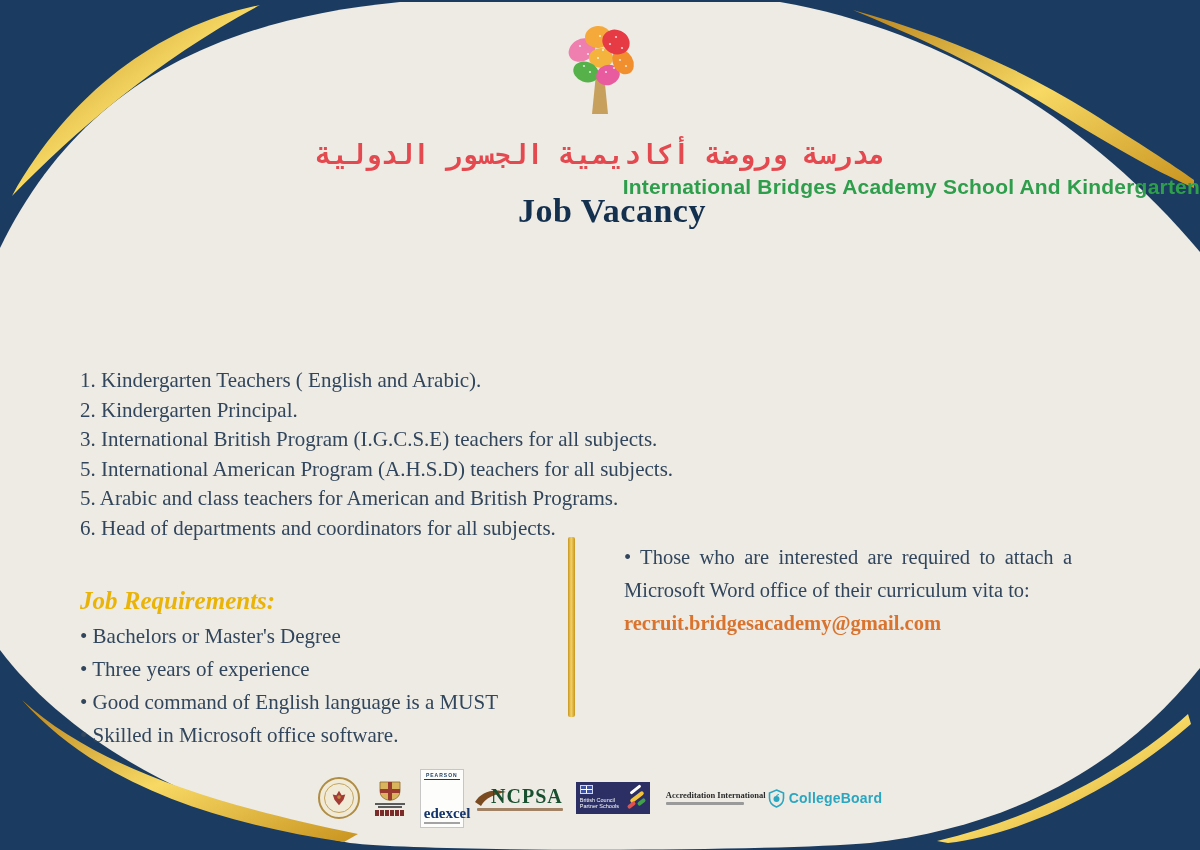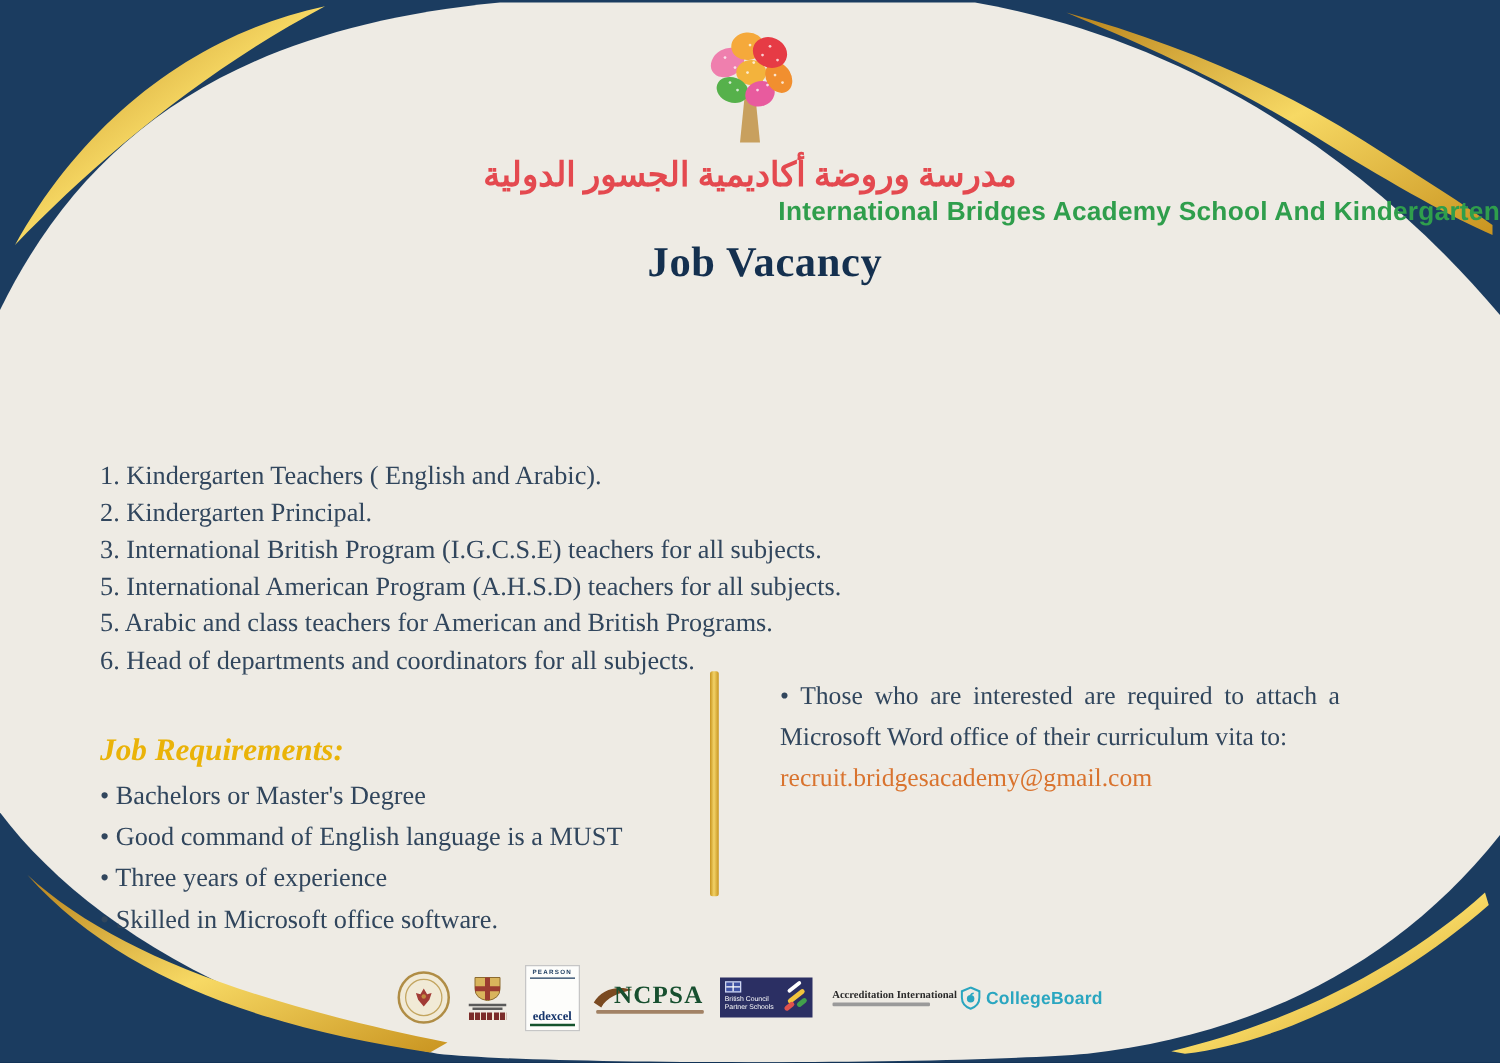--- a/index.html
+++ b/index.html
@@ -6,22 +6,22 @@
   #poster{
     position:relative;width:1200px;height:850px;overflow:hidden;
     font-family:"Liberation Serif",serif;color:#31465d;
   }
   .bg{position:absolute;inset:0;z-index:0;}
   .layer{position:absolute;z-index:2;}
 
   
   .brand{top:20px;left:0;right:0;text-align:center;}
   .brand-ar{
-    font-family:Liberation Serif, serif;font-weight:bold;font-size:27px;
-    color:#e4494f;direction:rtl;line-height:30px;margin-top:2px;
+    font-family:Liberation Mono, monospace;font-weight:bold;font-size:27px;
+    color:#e4494f;direction:rtl;line-height:30px;margin-top:20px;
   }
   .brand-en{
     font-family:"Liberation Sans",sans-serif;font-weight:bold;font-size:21px;
     color:#2f9e4c;margin-top:3px;letter-spacing:.2px;text-align:right;
   }
 
   
   .title{
     top:192px;left:0;right:0;text-align:center;
     font-size:34px;font-weight:bold;color:#14304f;letter-spacing:.5px;padding-left:24px;
@@ -41,21 +41,21 @@
   .req-items{top:620px;left:80px;width:470px;font-size:21px;line-height:33px;}
 
   .divider{
     top:537px;left:568px;width:7px;height:180px;
     background:linear-gradient(90deg,#c8951f,#f2d267 45%,#c8951f);
     border-radius:2px;
   }
 
   .apply{top:541px;left:624px;width:448px;font-size:20.5px;line-height:33px;}
   .apply-instruction{text-align:justify;margin:0;}
-  .apply-email{margin:0;font-weight:normal;color:#d9732e;}
+  .apply-email{margin:0;font-weight:bold;color:#d9732e;}
   .apply-note{margin:36px 0 0 0;text-align:justify;}
   .note-label{font-weight:bold;color:#d9732e;}
 
   
   .footer{
     top:770px;left:0;right:0;height:56px;
     display:flex;justify-content:center;align-items:center;gap:13px;
   }
   .seal{
     width:38px;height:38px;border-radius:50%;
@@ -75,21 +75,21 @@
   }
   .pearson{
     width:36px;background:#fdfdfb;border:1px solid #c6c6c6;
     padding:2px 3px 3px 3px;text-align:center;
   }
   .p-top{
     font-family:"Liberation Sans",sans-serif;font-weight:bold;font-size:5px;
     letter-spacing:1px;color:#1b3a5e;border-bottom:1px solid #1b3a5e;
     padding-bottom:1px;margin-bottom:1px;
   }
-  .p-bottom{font-size:10px;font-weight:bold;color:#16356b;border-bottom:2px solid #14532d;margin-top:25px;}
+  .p-bottom{font-size:15px;font-weight:bold;color:#16356b;border-bottom:2px solid #a3a3a3;margin-top:25px;}
   .ncpsa{position:relative;width:86px;text-align:right;}
   .ncpsa-swoosh{position:absolute;left:-4px;top:0px;}
   .ncpsa-text{
     position:relative;font-size:20px;font-weight:bold;color:#174f2f;
     letter-spacing:1px;line-height:20px;
   }
   .ncpsa-tag{height:3px;background:#7a4a21;opacity:.65;margin-top:2px;border-radius:1px;}
   .bc{position:relative;width:74px;height:32px;background:#2b2f63;padding:3px 4px;box-sizing:border-box;}
   .bc-flag{width:11px;height:7px;background:#3f51a3;border:1px solid #cfd6ef;position:relative;}
   .bc-flag:before{
@@ -180,22 +180,22 @@
     <div class="pos-item">2. Kindergarten Principal.</div>
     <div class="pos-item">3. International British Program (I.G.C.S.E) teachers for all subjects.</div>
     <div class="pos-item">5. International American Program (A.H.S.D) teachers for all subjects.</div>
     <div class="pos-item">5. Arabic and class teachers for American and British Programs.</div>
     <div class="pos-item">6. Head of departments and coordinators for all subjects.</div>
   </div>
 
   <div class="layer req-heading">Job Requirements:</div>
   <div class="layer req-items">
     <div>• Bachelors or Master's Degree</div>
+    <div>• Three years of experience</div>
     <div>• Good command of English language is a MUST</div>
-    <div>• Three years of experience</div>
     <div>• Skilled in Microsoft office software.</div>
   </div>
 
   <div class="layer divider"></div>
 
   <div class="layer apply">
     <p class="apply-instruction">• Those who are interested are required to attach a Microsoft Word office of their curriculum vita to:</p>
     <p class="apply-email">recruit.bridgesacademy@gmail.com</p>
   </div>
 

